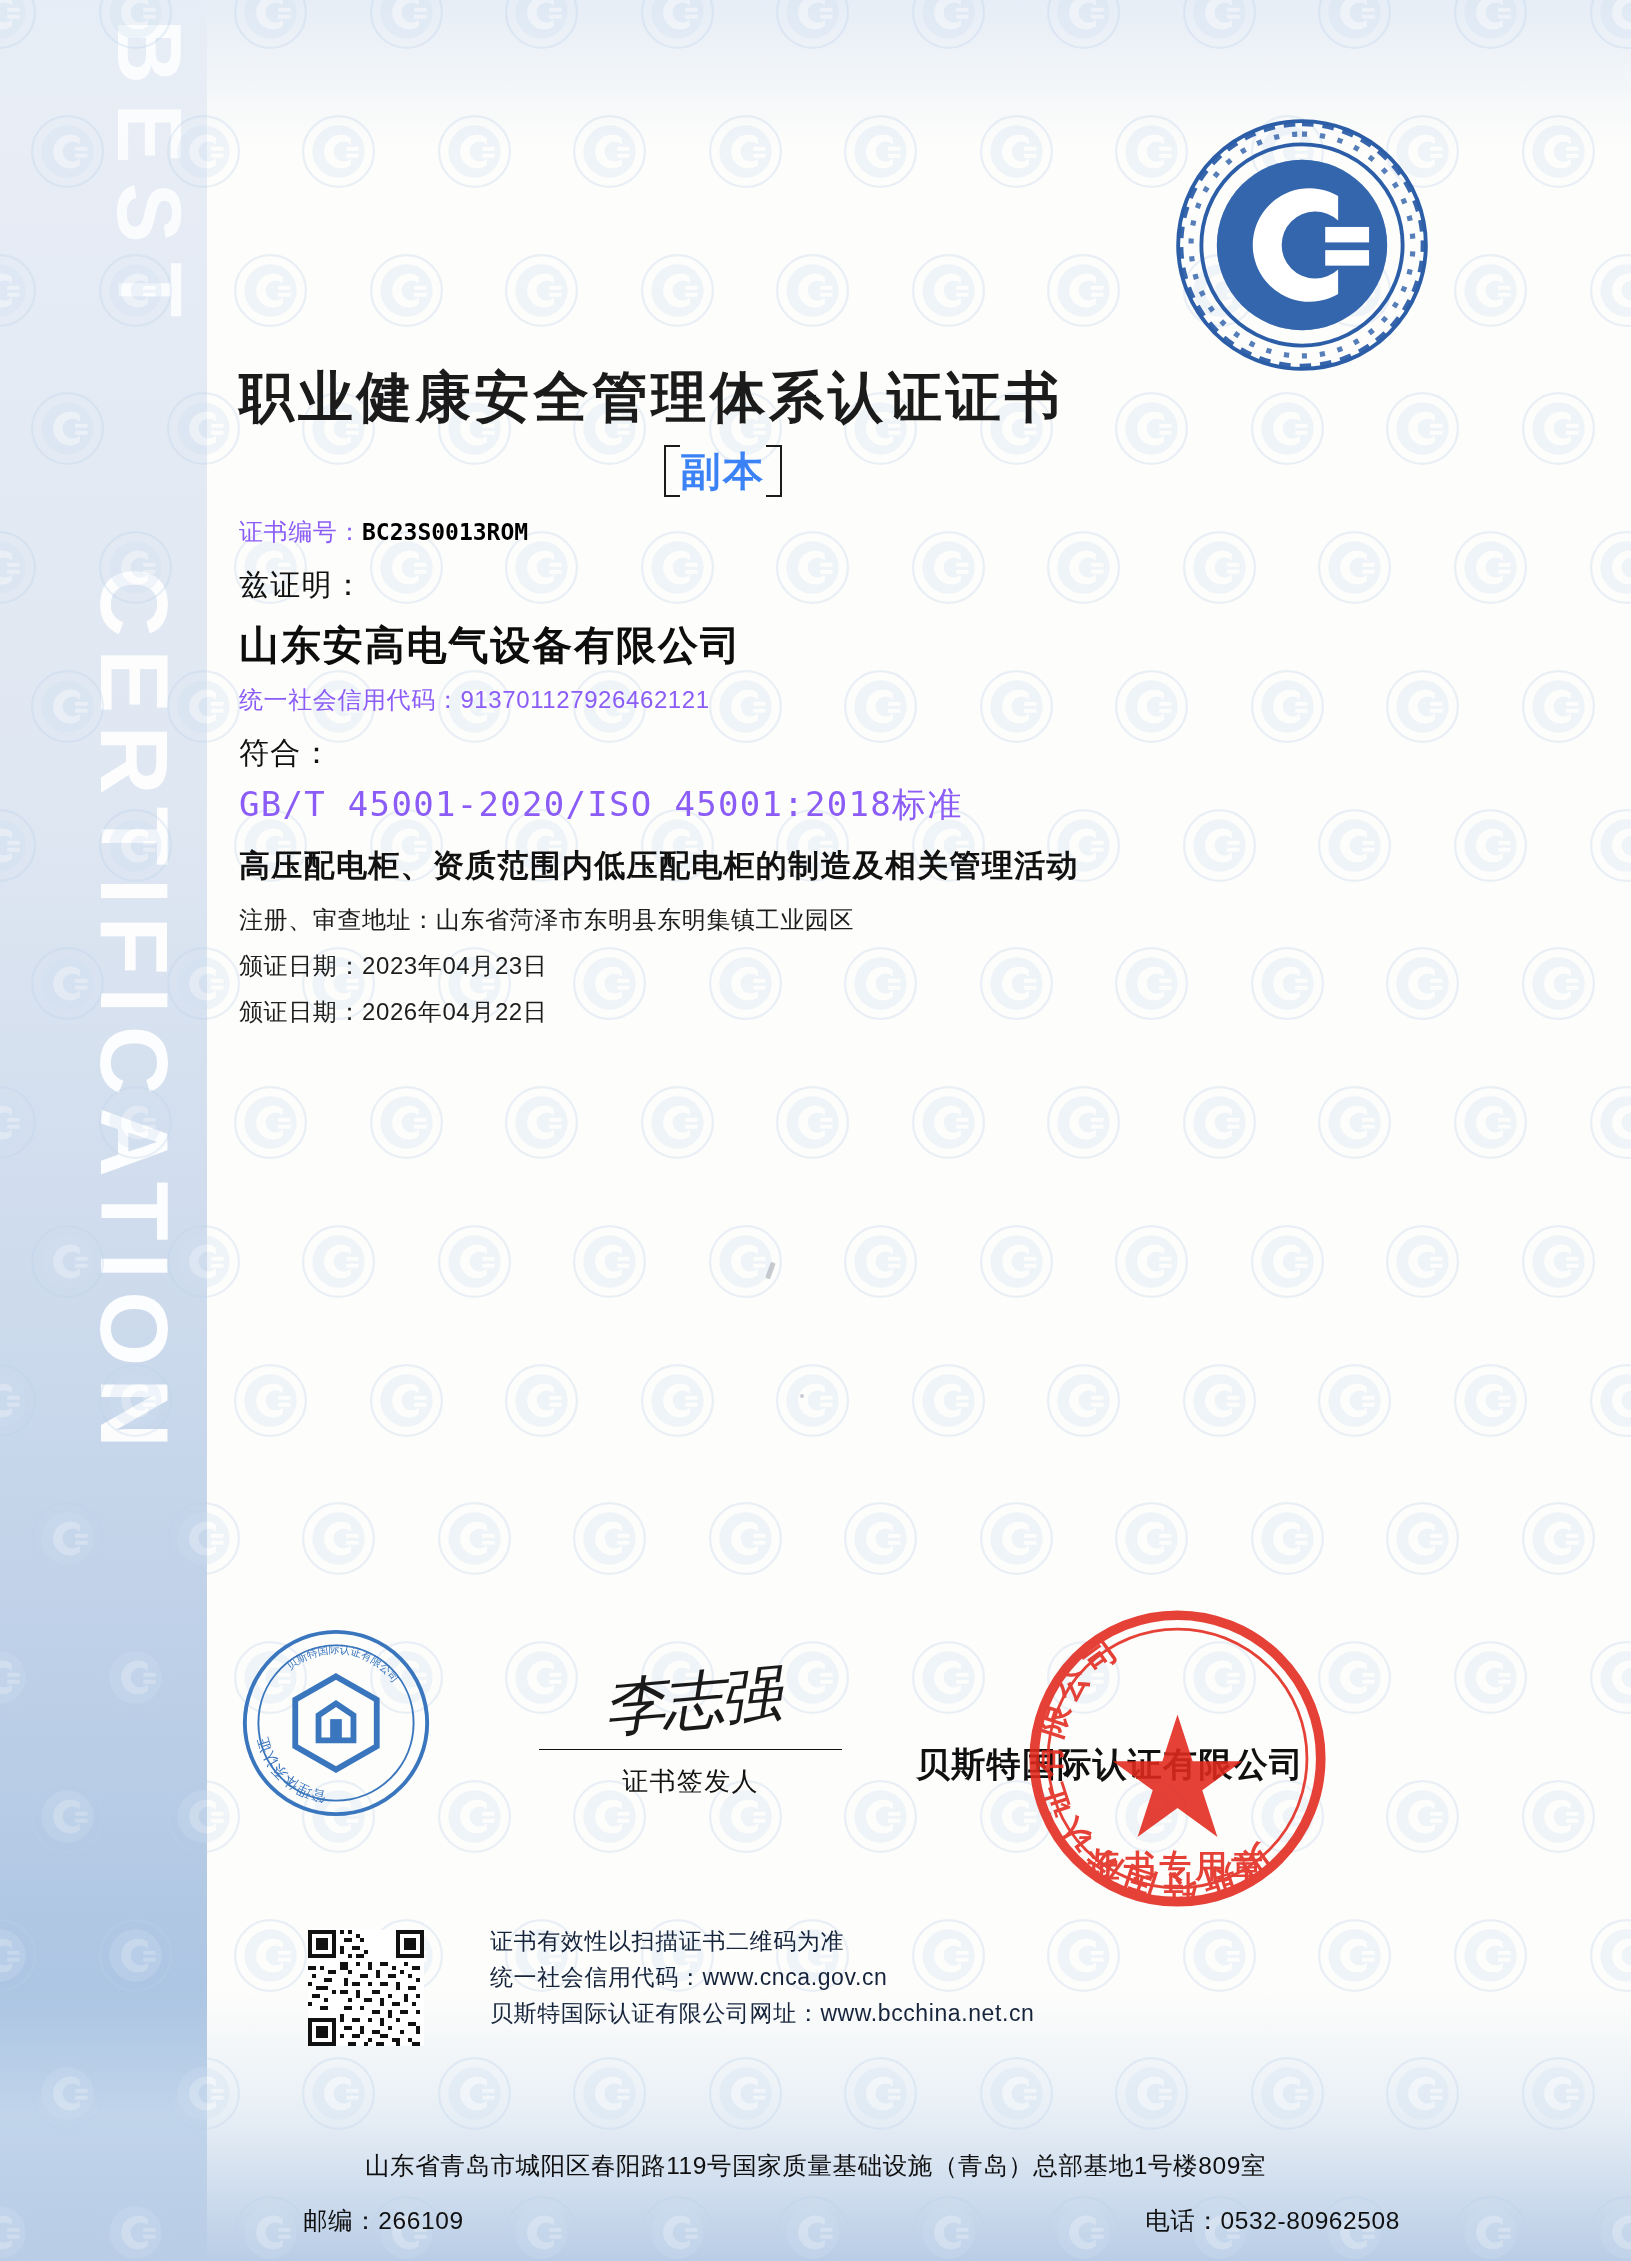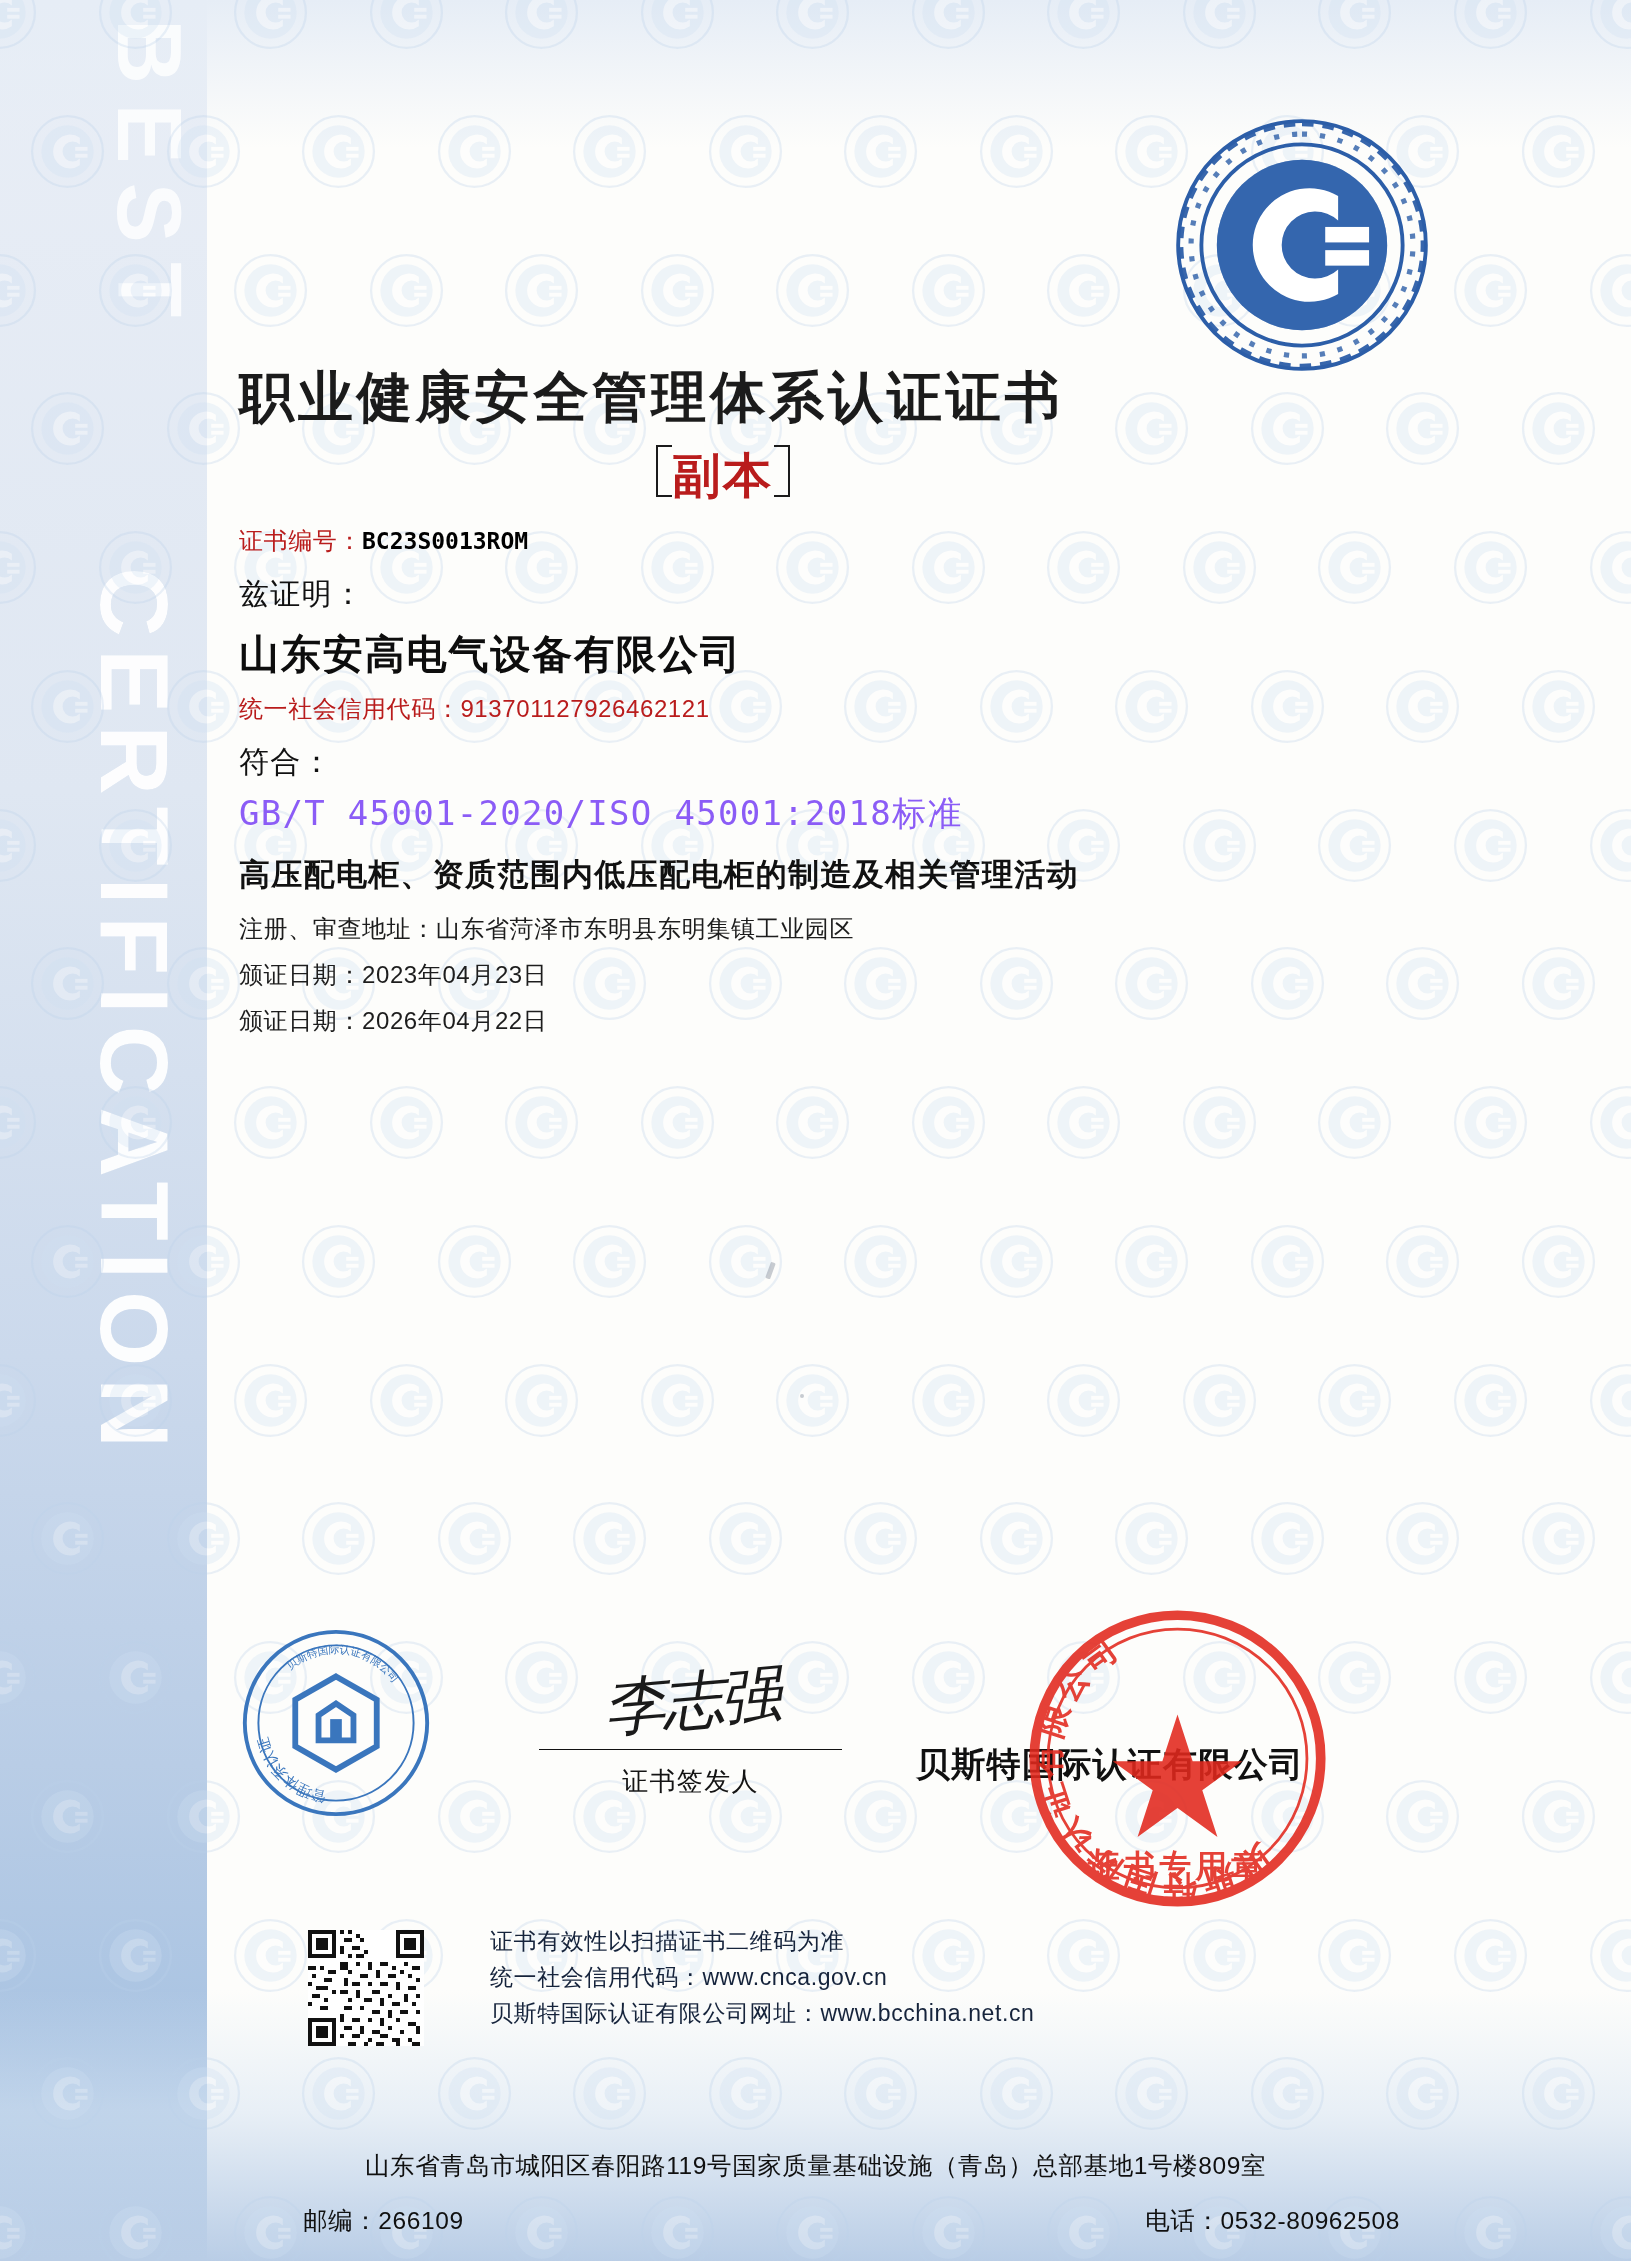--- a/index.html
+++ b/index.html
@@ -108,42 +108,42 @@
     font-family: "DejaVu Sans","Liberation Sans",sans-serif;
   }
   .subtitle-wrap {
     text-align: center;
     width: 968px;
     margin: 9px 0 17px 0;
   }
   .subtitle {
     display: inline-block;
     position: relative;
-    font-size: 48px;
+    font-size: 40px;
     font-weight: bold;
     letter-spacing: 2.6px;
-    color: #b91c1c;
+    color: #3b82f6;
     padding: 0 16px;
   }
   .subtitle:before, .subtitle:after {
     content: "";
     position: absolute;
     top: 1.3px;
     width: 14px;
     height: 48px;
     border-top: 2.6px solid #1b1b1b;
     border-bottom: 2.6px solid #1b1b1b;
   }
   .subtitle:before { left: 0; border-left: 2.6px solid #1b1b1b; }
   .subtitle:after  { right: 0; border-right: 2.6px solid #1b1b1b; }
 
   .row { margin: 0 0 6.5px 0; }
   .label-sm {
     font-size: 24px;
-    color: #b91c1c;
+    color: #8b5cf6;
     letter-spacing: 0.6px;
   }
   .mono {
     font-family: "DejaVu Sans Mono","Liberation Mono",monospace;
     font-weight: bold;
     font-size: 23px;
     letter-spacing: 0px;
   }
   .label-md {
     font-size: 30px;

